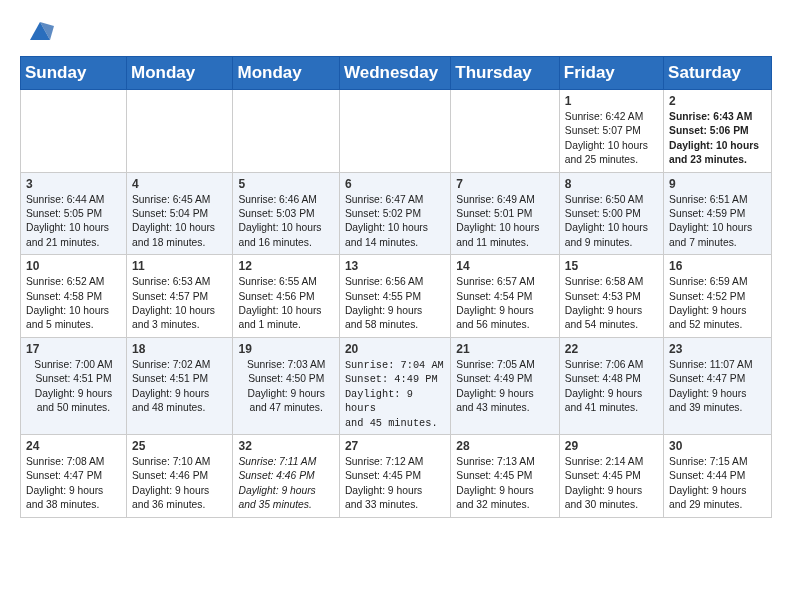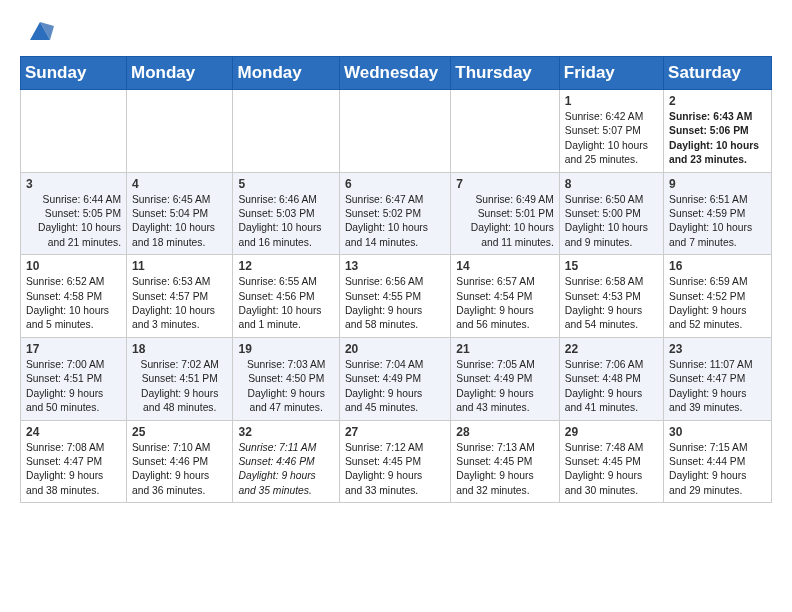--- a/index.html
+++ b/index.html
@@ -166,21 +166,21 @@
             <span class="day-num">2</span>
             <div class="day-info" style="white-space: pre-line; font-weight: bold;">Sunrise: 6:43 AM
 Sunset: 5:06 PM
 Daylight: 10 hours
 and 23 minutes.</div>
           </td>
         </tr>
         <tr class="row-2">
           <td>
             <span class="day-num">3</span>
-            <div class="day-info" style="white-space: pre-line; text-align: right;">Sunrise: 6:44 AM
+            <div class="day-info" style="white-space: pre-line;">Sunrise: 6:44 AM
 Sunset: 5:05 PM
 Daylight: 10 hours
 and 21 minutes.</div>
           </td>
           <td>
             <span class="day-num">4</span>
             <div class="day-info" style="white-space: pre-line;">Sunrise: 6:45 AM
 Sunset: 5:04 PM
 Daylight: 10 hours
 and 18 minutes.</div>
@@ -194,21 +194,21 @@
           </td>
           <td>
             <span class="day-num">6</span>
             <div class="day-info" style="white-space: pre-line;">Sunrise: 6:47 AM
 Sunset: 5:02 PM
 Daylight: 10 hours
 and 14 minutes.</div>
           </td>
           <td>
             <span class="day-num">7</span>
-            <div class="day-info" style="white-space: pre-line; text-align: right;">Sunrise: 6:49 AM
+            <div class="day-info" style="white-space: pre-line;">Sunrise: 6:49 AM
 Sunset: 5:01 PM
 Daylight: 10 hours
 and 11 minutes.</div>
           </td>
           <td>
             <span class="day-num">8</span>
             <div class="day-info" style="white-space: pre-line;">Sunrise: 6:50 AM
 Sunset: 5:00 PM
 Daylight: 10 hours
 and 9 minutes.</div>
@@ -268,42 +268,42 @@
             <span class="day-num">16</span>
             <div class="day-info" style="white-space: pre-line;">Sunrise: 6:59 AM
 Sunset: 4:52 PM
 Daylight: 9 hours
 and 52 minutes.</div>
           </td>
         </tr>
         <tr class="row-4">
           <td>
             <span class="day-num">17</span>
-            <div class="day-info" style="white-space: pre-line;">Sunrise: 7:00 AM
+            <div class="day-info" style="white-space: pre-line; text-align: center;">Sunrise: 7:00 AM
 Sunset: 4:51 PM
 Daylight: 9 hours
 and 50 minutes.</div>
           </td>
           <td>
             <span class="day-num">18</span>
-            <div class="day-info" style="white-space: pre-line; text-align: center;">Sunrise: 7:02 AM
+            <div class="day-info" style="white-space: pre-line;">Sunrise: 7:02 AM
 Sunset: 4:51 PM
 Daylight: 9 hours
 and 48 minutes.</div>
           </td>
           <td>
             <span class="day-num">19</span>
             <div class="day-info" style="white-space: pre-line; text-align: center;">Sunrise: 7:03 AM
 Sunset: 4:50 PM
 Daylight: 9 hours
 and 47 minutes.</div>
           </td>
           <td>
             <span class="day-num">20</span>
-            <div class="day-info" style="white-space: pre-line;">Sunrise: 7:04 AM
+            <div class="day-info" style="white-space: pre-line; font-family: Liberation Mono, monospace;">Sunrise: 7:04 AM
 Sunset: 4:49 PM
 Daylight: 9 hours
 and 45 minutes.</div>
           </td>
           <td>
             <span class="day-num">21</span>
             <div class="day-info" style="white-space: pre-line;">Sunrise: 7:05 AM
 Sunset: 4:49 PM
 Daylight: 9 hours
 and 43 minutes.</div>
@@ -354,21 +354,21 @@
           </td>
           <td>
             <span class="day-num">28</span>
             <div class="day-info" style="white-space: pre-line;">Sunrise: 7:13 AM
 Sunset: 4:45 PM
 Daylight: 9 hours
 and 32 minutes.</div>
           </td>
           <td>
             <span class="day-num">29</span>
-            <div class="day-info" style="white-space: pre-line;">Sunrise: 7:48 AM
+            <div class="day-info" style="white-space: pre-line;">Sunrise: 2:14 AM
 Sunset: 4:45 PM
 Daylight: 9 hours
 and 30 minutes.</div>
           </td>
           <td>
             <span class="day-num">30</span>
             <div class="day-info" style="white-space: pre-line;">Sunrise: 7:15 AM
 Sunset: 4:44 PM
 Daylight: 9 hours
 and 29 minutes.</div>

